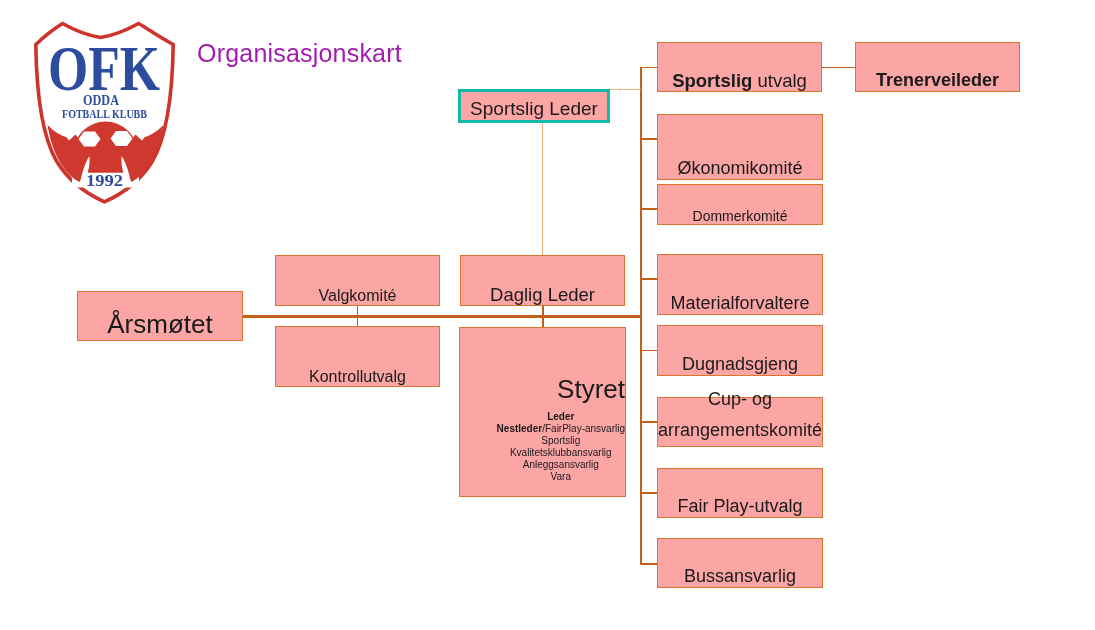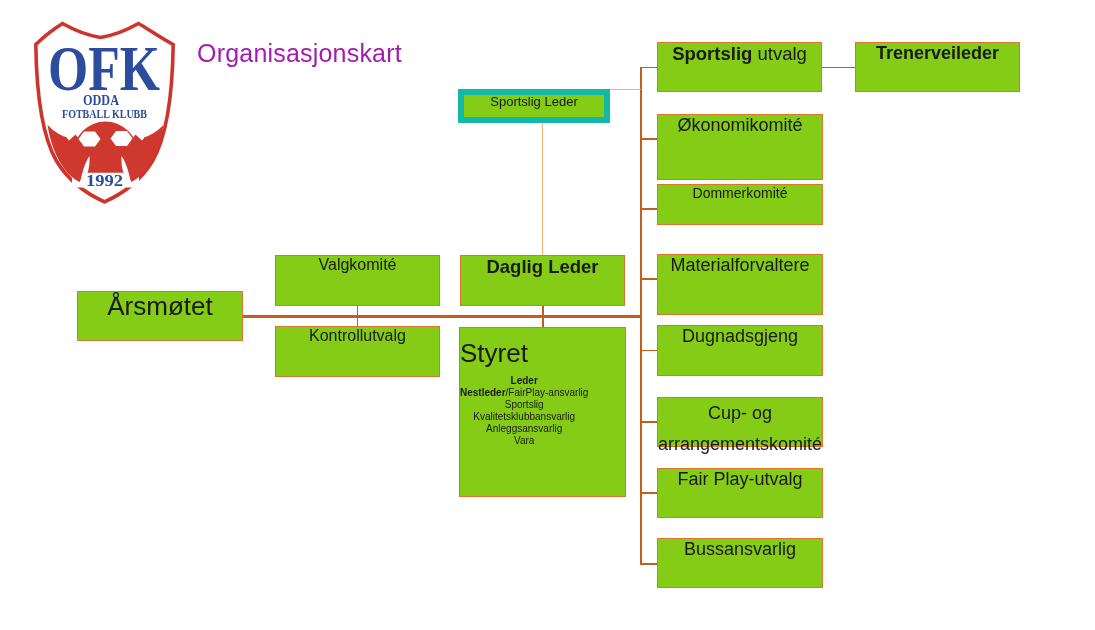--- a/index.html
+++ b/index.html
@@ -1,17 +1,17 @@
 <!DOCTYPE html>
 <html><head>
 <meta charset="utf-8">
 <style>
   html,body{margin:0;padding:0}
   body{width:1095px;height:630px;background:#ffffff;font-family:"Liberation Sans",sans-serif;position:relative;overflow:hidden;color:#1a1a1a}
-  .box{position:absolute;background:#84cc16;border:1.5px solid #de752f;box-sizing:border-box;display:flex;align-items:flex-start;justify-content:center;text-align:center;line-height:1.15}
+  .box{position:absolute;background:#fca5a5;border:1.5px solid #de752f;box-sizing:border-box;display:flex;align-items:flex-end;justify-content:center;text-align:center;line-height:1.15}
   .ln{position:absolute;background:#c35f1b}
   .lt{position:absolute;background:#f5ae7d}
   .title{position:absolute;left:197px;top:41px;font-size:25px;color:#a21caf;line-height:1;letter-spacing:0.2px}
 </style>
 </head>
 <body>
 
 <svg style="position:absolute;left:34px;top:21px" width="142" height="184" viewBox="0 0 142 184">
   <path d="M1.8,23.5 C10,15.5 19,8.5 28.5,2.5 Q48,13.5 66.5,16.5 Q85,13.5 104.5,2.5 C115,8.5 124,15.5 139.2,23.5 C138.5,75 133,115 118.5,140 C104.5,163 86,174 70.5,180.8 C55,174 36.5,163 22.5,140 C8,115 2.5,75 1.8,23.5 Z" fill="#ffffff" stroke="#cd342c" stroke-width="3.6"></path>
   <text x="70" y="69" font-family="Liberation Serif, serif" font-weight="bold" font-size="64" fill="#2d4c9e" text-anchor="middle" textLength="112" lengthAdjust="spacingAndGlyphs">OFK</text>
@@ -55,36 +55,36 @@
 <div class="ln" style="left:641px;top:562.8px;width:16px;height:1.8px"></div>
 <div class="ln" style="left:822px;top:66.6px;width:33px;height:1.8px"></div>
 <div class="ln" style="left:356.8px;top:306px;width:1.6px;height:20px"></div>
 <div class="ln" style="left:541.5px;top:306px;width:2px;height:21px"></div>
 
 <div class="lt" style="left:610px;top:88.6px;width:31px;height:1.3px"></div>
 <div class="lt" style="left:541.8px;top:123px;width:1.3px;height:132px"></div>
 
 <div class="box" style="left:77px;top:291px;width:166px;height:50px;font-size:26px;font-weight:normal">Årsmøtet</div>
 <div class="box" style="left:275px;top:255px;width:165px;height:51px;font-size:16px">Valgkomité</div>
-<div class="box" style="left:275px;top:326px;width:165px;height:51px;font-size:16px">Kontrollutvalg</div>
-<div class="box" style="left:460px;top:255px;width:165px;height:51px;font-size:18.5px;font-weight:bold">Daglig Leder</div>
+<div class="box" style="left:275px;top:326px;width:165px;height:61px;font-size:16px">Kontrollutvalg</div>
+<div class="box" style="left:460px;top:255px;width:165px;height:51px;font-size:18.5px;font-weight:normal">Daglig Leder</div>
 
 <div class="box" style="left:459px;top:327px;width:167px;height:170px;flex-direction:column;justify-content:flex-start">
-  <div style="font-size:26px;margin-top:12px;line-height:1">Styret</div>
+  <div style="font-size:26px;margin-top:48px;line-height:1">Styret</div>
   <div style="font-size:10px;line-height:12px;margin-top:9px">
     <b>Leder</b><br>
     <b>Nestleder</b>/FairPlay-ansvarlig<br>
     Sportslig<br>
     Kvalitetsklubbansvarlig<br>
     Anleggsansvarlig<br>
     Vara
   </div>
 </div>
 
-<div class="box" style="left:458px;top:89px;width:152px;height:34px;font-size:13px;border:6px solid #14b8a6">Sportslig Leder</div>
+<div class="box" style="left:458px;top:89px;width:152px;height:34px;font-size:19px;border:3px solid #14b8a6">Sportslig Leder</div>
 
 <div class="box" style="left:657px;top:42px;width:165px;height:50px;font-size:18.5px">
     <span><b>Sportslig</b> utvalg</span>
   </div>
 <div class="box" style="left:855px;top:42px;width:165px;height:50px;font-size:18px;font-weight:bold">Trenerveileder</div>
 <div class="box" style="left:657px;top:114px;width:166px;height:66px;font-size:18px">Økonomikomité</div>
 <div class="box" style="left:657px;top:184px;width:166px;height:41px;font-size:14px">Dommerkomité</div>
 <div class="box" style="left:657px;top:254px;width:166px;height:61px;font-size:18px">Materialforvaltere</div>
 <div class="box" style="left:657px;top:325px;width:166px;height:51px;font-size:18px">Dugnadsgjeng</div>
 <div class="box" style="left:657px;top:397px;width:166px;height:50px;font-size:18px;line-height:31px">

